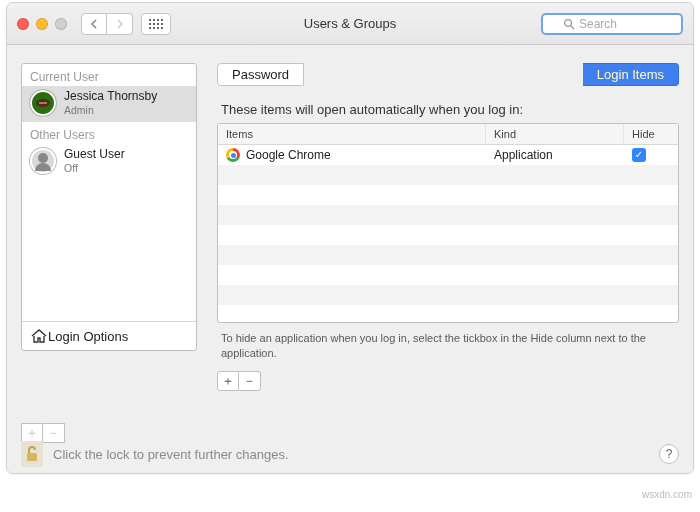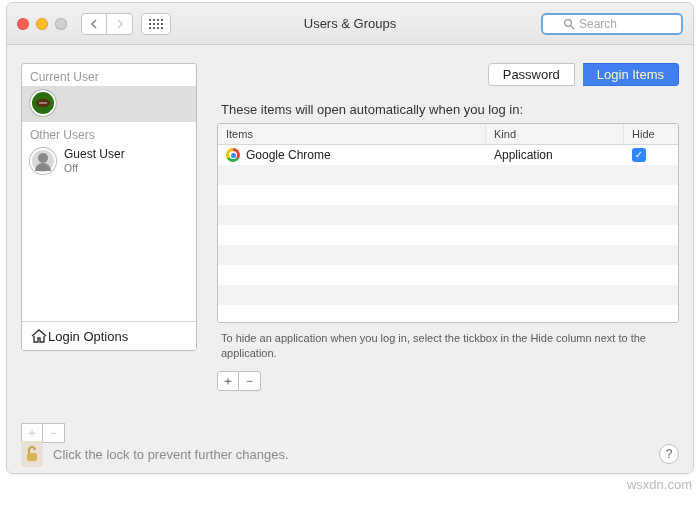--- a/index.html
+++ b/index.html
@@ -95,21 +95,21 @@
     width:22px;height:20px;background:#fff;border:1px solid #c0c0c0;
     display:flex;align-items:center;justify-content:center;font-size:13px;color:#555;
   }
   .sqbtn.dim{color:#c6c6c6;}
   .sqbtn:first-child{border-radius:0 0 0 3px;}
   .sqbtn+ .sqbtn{border-left:0;}
   
   .mainpane{
     position:absolute; left:210px; right:14px; top:18px; bottom:30px;
   }
-  .tabs{ display:flex; justify-content:flex-end; gap:8px;}
+  .tabs{ display:flex; justify-content:space-between; gap:8px;}
   .tab{
     padding:3px 14px; font-size:13px; border:1px solid #c4c4c4; background:#fff;
   }
   .tab:first-child{border-radius:4px 0 0 4px;}
   .tab:last-child{border-left:0;border-radius:0 4px 4px 0;}
   .tab.active{ background:#3f7ff0; color:#fef9c3; border-color:#2f6edc;}
   .caption{ font-size:13px; color:#333; margin:16px 4px 6px; }
   .table{
     border:1px solid #c0c0c0; background:#fff; border-radius:3px;
     height:200px; overflow:hidden;
@@ -144,21 +144,21 @@
   }
   .lockicon{
     width:22px;height:26px;border-radius:3px;background:#e7e2d4;
     display:flex;align-items:center;justify-content:center;
   }
   .helpbtn{
     margin-left:auto;width:20px;height:20px;border-radius:50%;background:#fff;border:1px solid #bfbfbf;
     display:flex;align-items:center;justify-content:center;font-size:12px;color:#666;
   }
   .watermark{
-    position:absolute; right:8px; bottom:20px; font-size:13px; color:#bcbcbc;
+    position:absolute; right:8px; bottom:12px; font-size:10px; color:#bcbcbc;
   }
 </style>
 </head>
 <body>
 
 <div class="window">
   <div class="titlebar">
     <div class="traffic">
       <div class="tl red"></div>
       <div class="tl yellow"></div>
@@ -205,20 +205,24 @@
   <div class="body">
 
     <div class="sidebar">
       <div class="sidehdr">Current User</div>
       <div class="useritem selected">
         <div class="avatar">
           <svg width="16" height="10" viewBox="0 0 16 10">
               <ellipse cx="8" cy="5" rx="7" ry="4" fill="#5a2a12"></ellipse>
               <line x1="4" y1="5" x2="12" y2="5" stroke="#fff" stroke-width="0.8"></line>
             </svg>
+        </div>
+        <div>
+          <div class="uname">Jessica Thornsby</div>
+          <div class="usub">Admin</div>
         </div>
       </div>
       <div class="sidehdr">Other Users</div>
       <div class="useritem">
         <div class="avatar guest"></div>
         <div>
           <div class="uname">Guest User</div>
           <div class="usub">Off</div>
         </div>
       </div>

